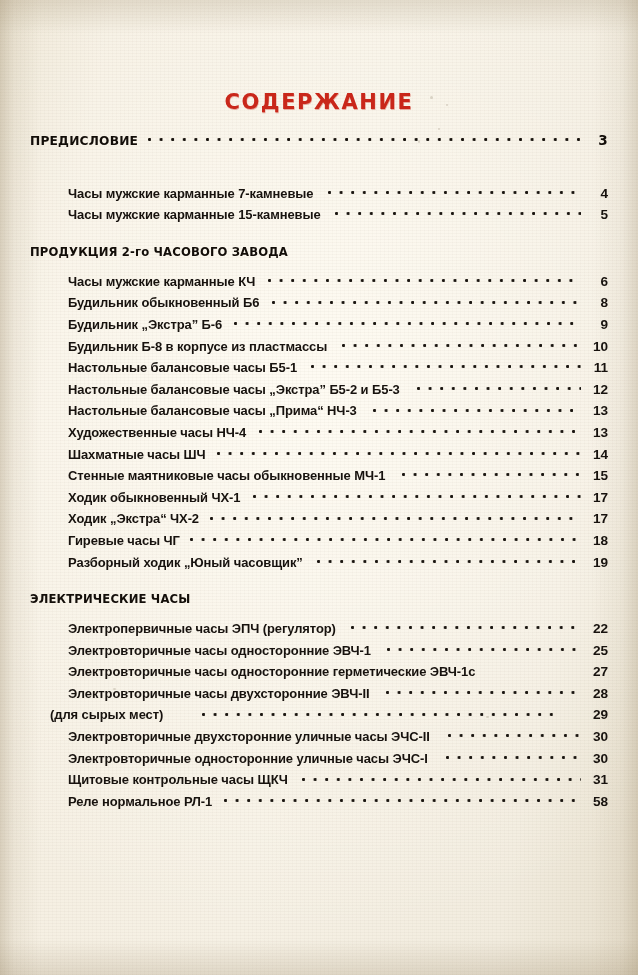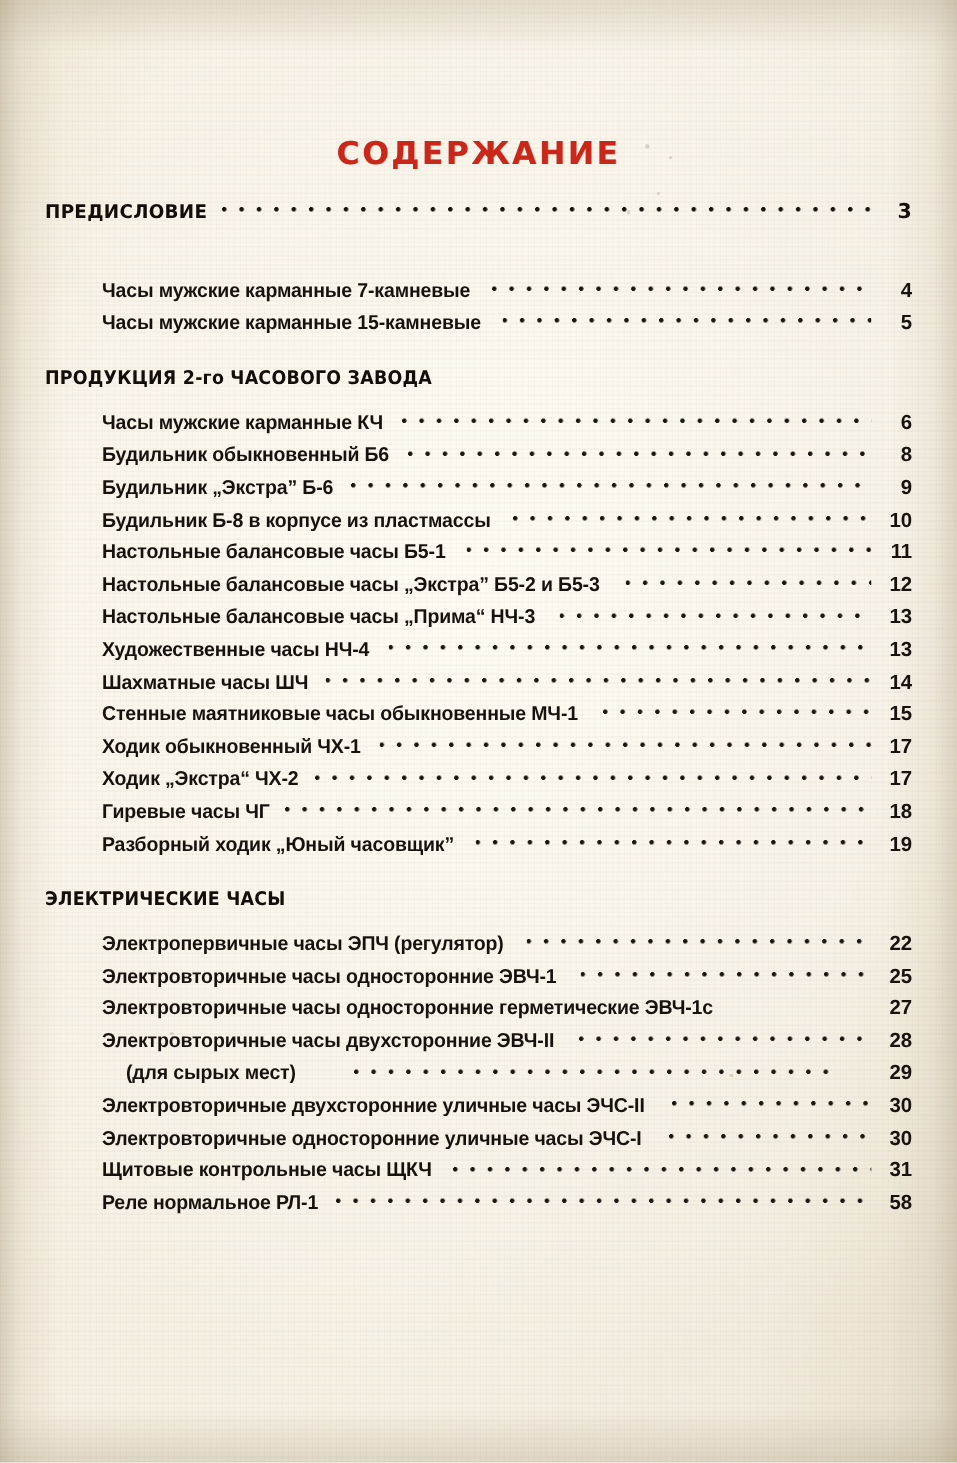--- a/index.html
+++ b/index.html
@@ -107,21 +107,21 @@
   .entry {
     display: flex;
     align-items: baseline;
     padding-left: 68px;
     padding-right: 30px;
     font-size: 13.4px;
     font-weight: bold;
     letter-spacing: -0.1px;
   }
   .entry.sub {
-    padding-left: 84px;
+    padding-left: 50px;
     gap: 28px;
   }
   .entry .etext {
     flex: 0 0 auto;
     transform: scaleX(0.97);
     transform-origin: left center;
   }
   .entry .leader {
     flex: 1 1 auto;
     min-width: 6px;

